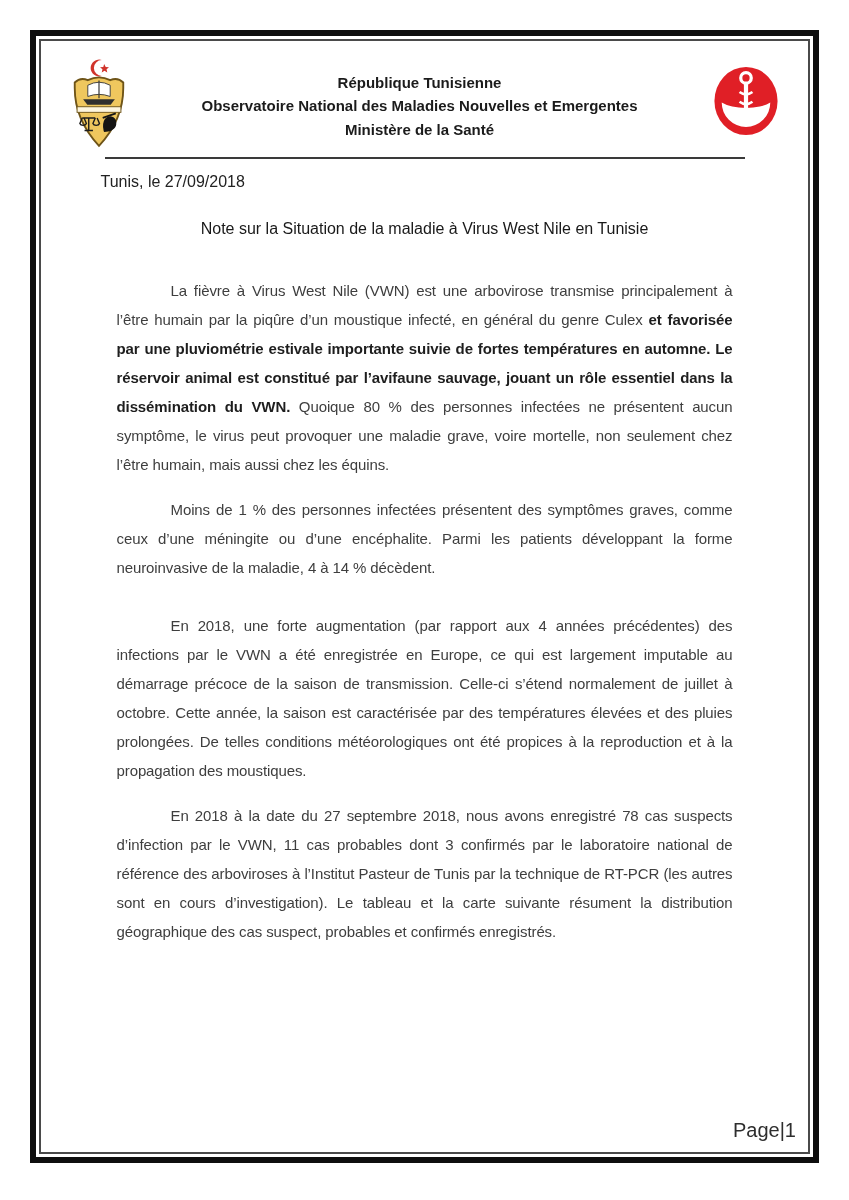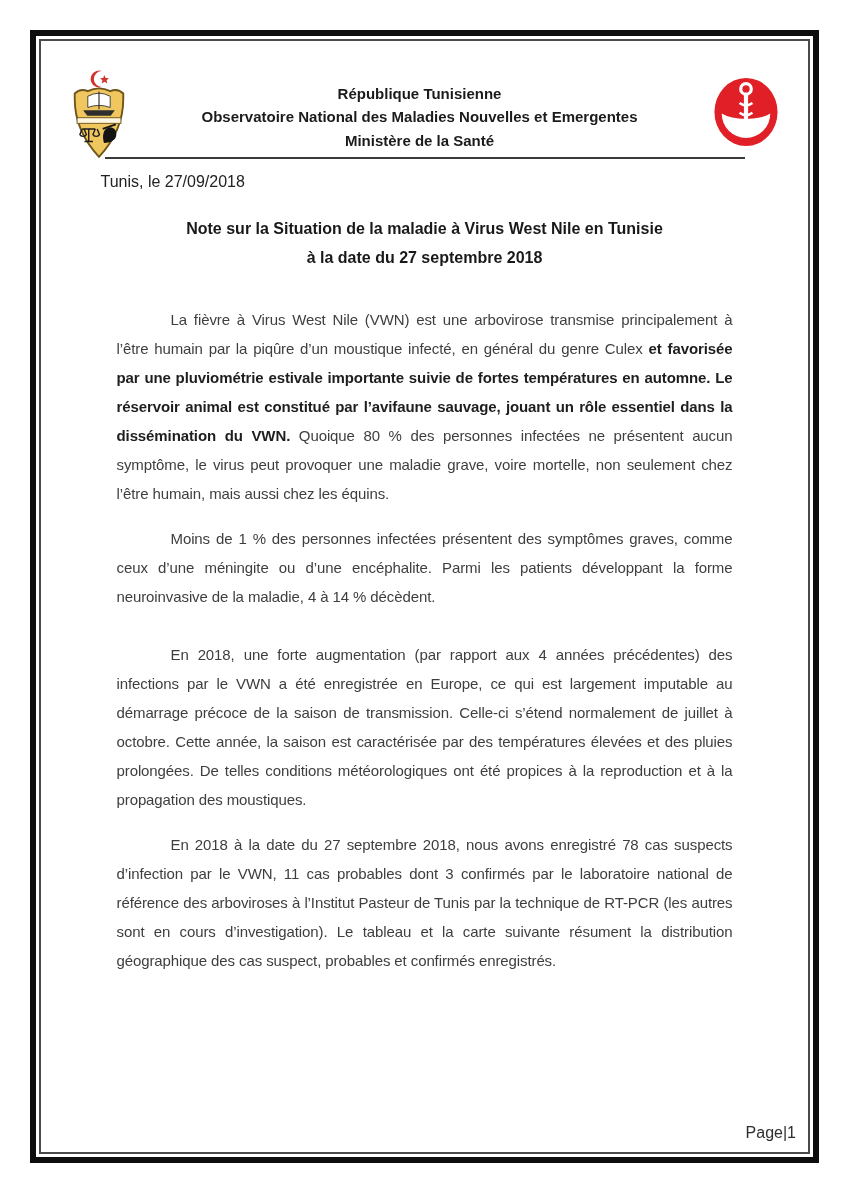--- a/index.html
+++ b/index.html
@@ -21,21 +21,21 @@
     position: absolute;
     left: 3px; top: 3px; right: 3px; bottom: 3px;
     border: 2px solid #4a4a4a;
     background: #fff;
   }
   
   .header-row {
     display: flex;
     justify-content: space-between;
     align-items: flex-start;
-    padding: 27px 20px 0 16px;
+    padding: 16px 20px 0 16px;
     height: 116px;
   }
   .coat-wrap { width: 56px; flex: 0 0 auto; margin-left: 14px; }
   .moh-wrap  { width: 68px; flex: 0 0 auto; margin-right: 8px; margin-top: 8px; }
   .header-text {
     flex: 1 1 auto;
     text-align: center;
     font-weight: bold;
     font-size: 15px;
     line-height: 1.55;
@@ -52,40 +52,40 @@
   .date-line {
     margin-top: 14px;
     text-align: left;
     font-size: 16px;
     color: #222;
   }
   .doc-title {
     margin-top: 24px;
     margin-bottom: 32px;
     text-align: center;
-    font-weight: bold;
+    font-weight: normal;
     font-size: 16px;
     line-height: 1.8;
     color: #191919;
   }
   .body-text p {
     margin: 16px;
     font-size: 15px;
     line-height: 29px;
     letter-spacing: -0.1px;
     text-align: justify;
     text-indent: 54px;
     color: #3e3e3e;
   }
   .body-text p b { color: #1e1e1e; }
   .gap-before { margin-top: 29px !important; }
   .page-footer {
     position: absolute;
     right: 12px; bottom: 10px;
-    font-size: 16px;
+    font-size: 20px;
     color: #2e2e2e;
   }
 </style>
 </head>
 <body>
 
 <div class="page-frame">
   <div class="page-inner">
 
     <div class="header-row">
@@ -133,21 +133,20 @@
       </div>
     </div>
 
     <hr class="header-rule">
 
     <div class="measure">
       <div class="date-line">Tunis, le 27/09/2018</div>
 
       <div class="doc-title">
         <div>Note sur la Situation de la maladie à Virus West Nile en Tunisie</div>
-        <div>à la date du 27 septembre 2018</div>
       </div>
 
       <div class="body-text">
         <p><span>La fièvre à Virus West Nile (VWN) est une arbovirose transmise principalement à l’être humain par la piqûre d’un moustique infecté, en général du genre Culex </span><b>et favorisée par une pluviométrie estivale importante suivie de fortes températures en automne. Le réservoir animal est constitué par l’avifaune sauvage, jouant un rôle essentiel dans la dissémination du VWN.</b><span> Quoique 80 % des personnes infectées ne présentent aucun symptôme, le virus peut provoquer une maladie grave, voire mortelle, non seulement chez l’être humain, mais aussi chez les équins.</span></p>
         <p>Moins de 1 % des personnes infectées présentent des symptômes graves, comme ceux d’une méningite ou d’une encéphalite. Parmi les patients développant la forme neuroinvasive de la maladie, 4 à 14 % décèdent.</p>
         <p class="gap-before">En 2018, une forte augmentation (par rapport aux 4 années précédentes) des infections par le VWN a été enregistrée en Europe, ce qui est largement imputable au démarrage précoce de la saison de transmission. Celle-ci s’étend normalement de juillet à octobre. Cette année, la saison est caractérisée par des températures élevées et des pluies prolongées. De telles conditions météorologiques ont été propices à la reproduction et à la propagation des moustiques.</p>
         <p>En 2018 à la date du 27 septembre 2018, nous avons enregistré 78 cas suspects d’infection par le VWN, 11 cas probables dont 3 confirmés par le laboratoire national de référence des arboviroses à l’Institut Pasteur de Tunis par la technique de RT-PCR (les autres sont en cours d’investigation). Le tableau et la carte suivante résument la distribution géographique des cas suspect, probables et confirmés enregistrés.</p>
       </div>
     </div>
 

